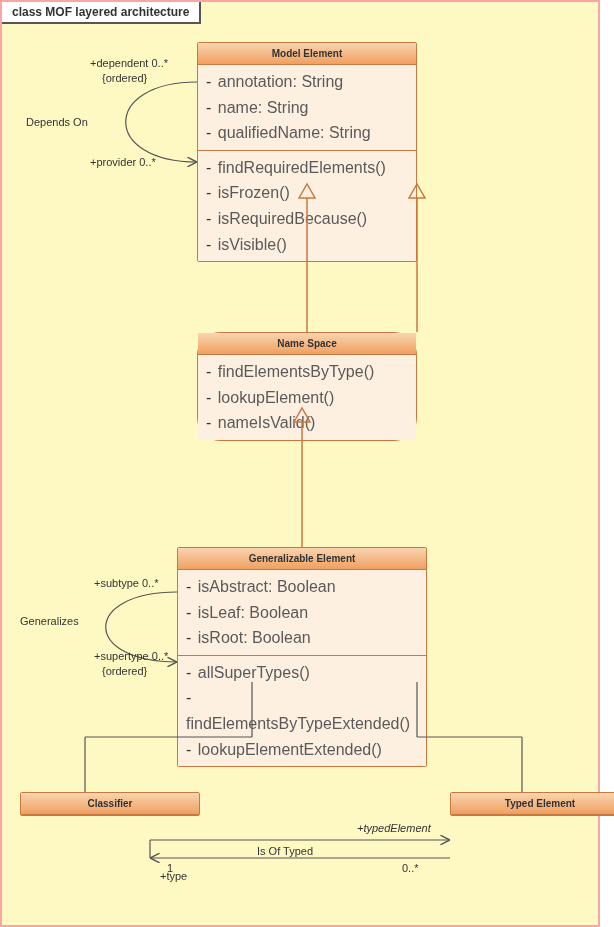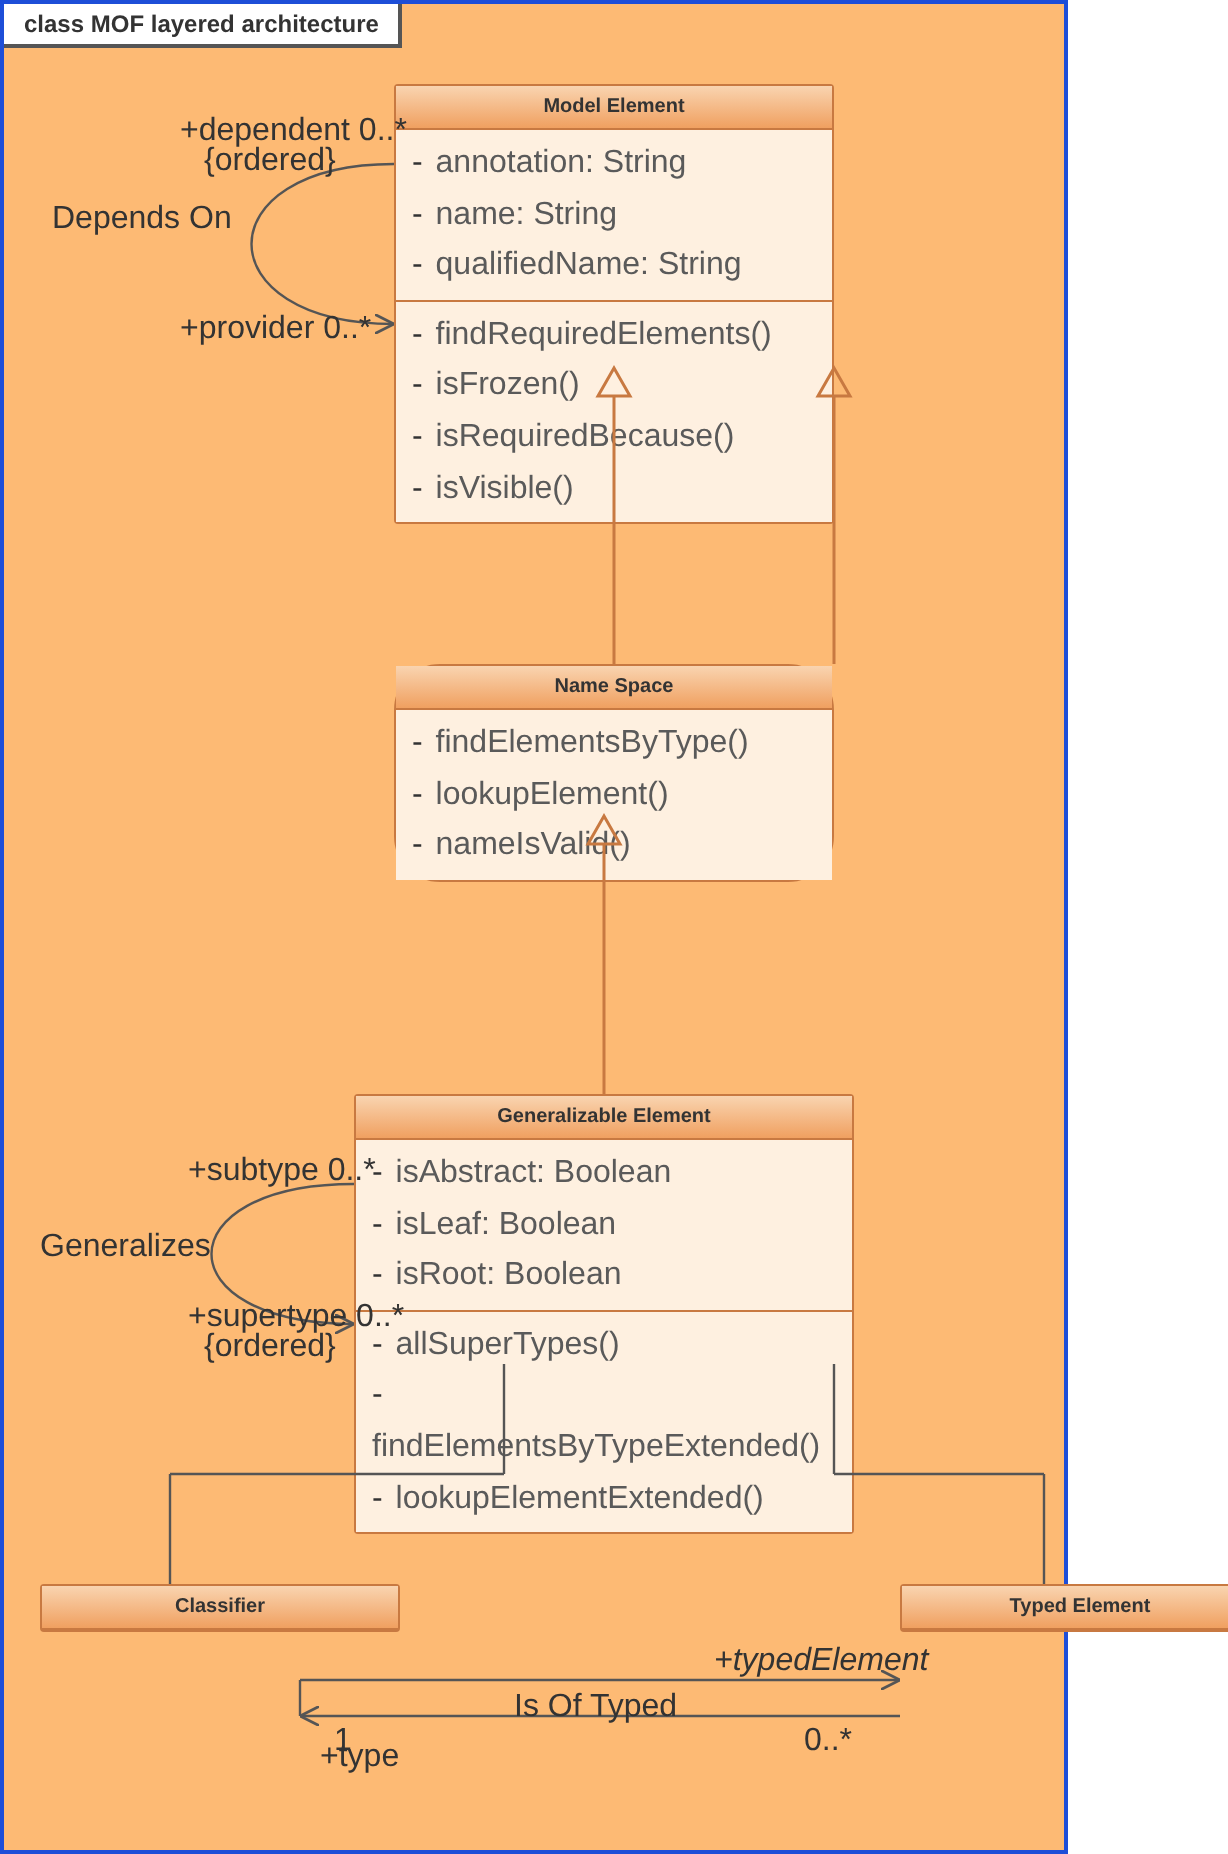--- a/index.html
+++ b/index.html
@@ -6,25 +6,25 @@
     body {
       background: #fff;
       font-family: Arial, sans-serif;
       font-size: 12px;
       width: 614px;
       height: 927px;
       overflow: hidden;
       position: relative;
     }
     .diagram-container {
-      width: 534px;
+      width: 600px;
       height: 927px;
       position: relative;
-      border: 2px solid #1d4ed8;
-      background: #fdba74;
+      border: 2px solid #fca5a5;
+      background: #fef9c3;
     }
     .diagram-title {
       position: absolute;
       top: 0; left: 0;
       background: #fff;
       border-right: 2px solid #555;
       border-bottom: 2px solid #555;
       padding: 3px 10px;
       font-size: 12px;
       font-weight: bold;
@@ -68,21 +68,21 @@
     .svg-overlay {
       position: absolute;
       top: 0; left: 0;
       width: 614px;
       height: 927px;
       pointer-events: none;
     }
     
     .diagram-label {
       position: absolute;
-      font-size: 16px;
+      font-size: 11px;
       color: #333;
     }
   </style>
 </head>
 <body>
 
 <div class="diagram-container">
   <div class="diagram-title">class MOF layered architecture</div>
 
   <div class="uml-class" style="left: 195px; top: 40px; width: 220px;">
@@ -168,21 +168,21 @@
     <line x1="520" y1="735" x2="415" y2="735" stroke="#555" stroke-width="1.2"></line>
     <line x1="415" y1="735" x2="415" y2="680" stroke="#555" stroke-width="1.2"></line>
 
     <line x1="148" y1="838" x2="448" y2="838" stroke="#555" stroke-width="1.2" marker-end="url(#arrow-right)"></line>
     <line x1="148" y1="838" x2="148" y2="856" stroke="#555" stroke-width="1.2"></line>
     <line x1="148" y1="856" x2="448" y2="856" stroke="#555" stroke-width="1.2" marker-start="url(#arrow-left)"></line>
   </svg>
 
   <div class="diagram-label" style="left: 88px; top: 55px;">+dependent 0..*</div>
   <div class="diagram-label" style="left: 100px; top: 70px;">{ordered}</div>
-  <div class="diagram-label" style="left: 24px; top: 99px;">Depends On</div>
+  <div class="diagram-label" style="left: 24px; top: 114px;">Depends On</div>
   <div class="diagram-label" style="left: 88px; top: 154px;">+provider 0..*</div>
 
   <div class="diagram-label" style="left: 92px; top: 575px;">+subtype 0..*</div>
   <div class="diagram-label" style="left: 18px; top: 613px;">Generalizes</div>
   <div class="diagram-label" style="left: 92px; top: 648px;">+supertype 0..*</div>
   <div class="diagram-label" style="left: 100px; top: 663px;">{ordered}</div>
 
   <div class="diagram-label" style="left: 158px; top: 868px;">+type</div>
   <div class="diagram-label" style="left: 355px; top: 820px; font-style: italic;">+typedElement</div>
   <div class="diagram-label" style="left: 255px; top: 843px;">Is Of Typed</div>

